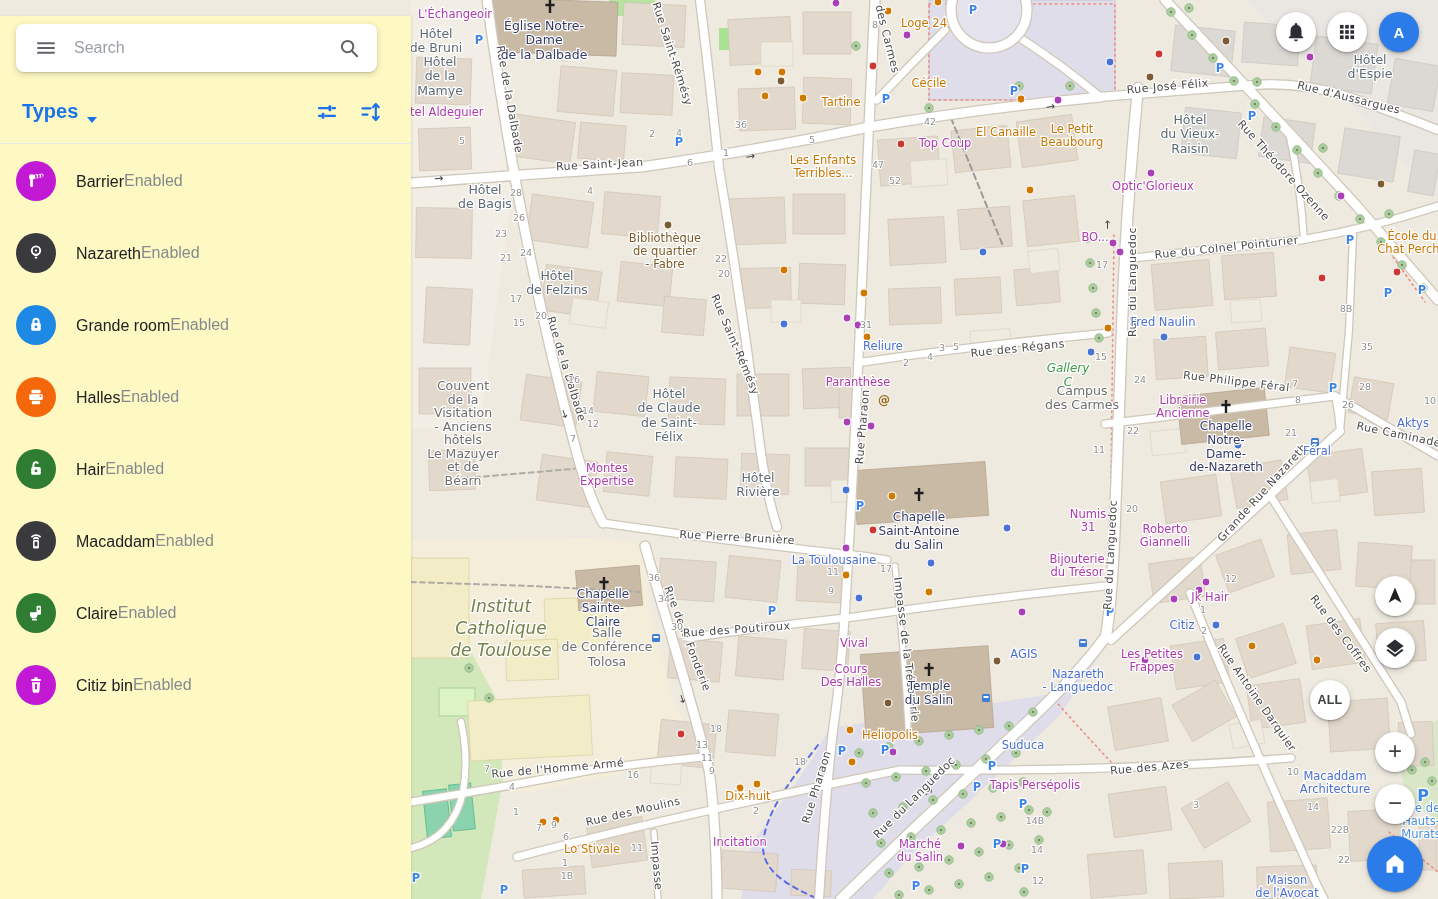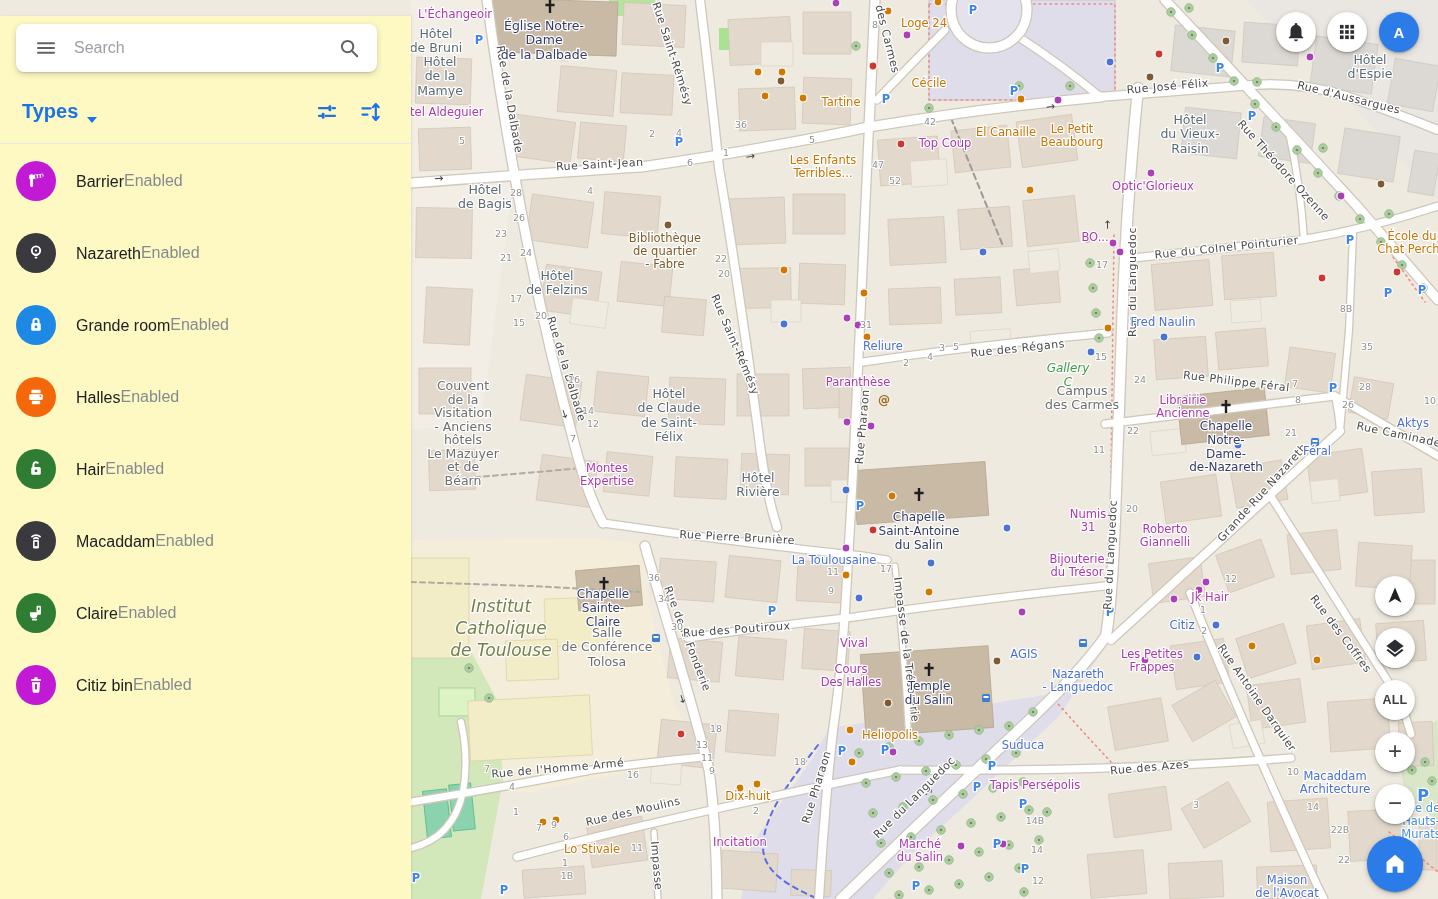--- a/index.html
+++ b/index.html
@@ -704,21 +704,21 @@
     </span>
   </button>
   <button class="fab fab40" style="left:1375px;top:628px">
     <span style="display:flex">
       <svg width="22" height="22" viewBox="0 0 24 24" fill="#2A2D31">
           <path d="M12 2.8 21.4 9.9 12 17 2.6 9.9z"></path>
           <path d="M12 18.9l-7.6-5.8-1.8 1.4L12 21.7l9.4-7.2-1.8-1.4z"></path>
         </svg>
     </span>
   </button>
-  <button class="fab fab40" style="left:1375px;top:680px">
+  <button class="fab fab40" style="left:1310px;top:680px">
     <span class="all-label">ALL</span>
   </button>
   <button class="fab fab40" style="left:1375px;top:732px">
     <span class="zoom-glyph">+</span>
   </button>
   <button class="fab fab40" style="left:1375px;top:784px">
     <span class="zoom-glyph">−</span>
   </button>
   <button class="fab fab56 fab-blue" style="left:1367px;top:836px">
     <span style="display:flex">

